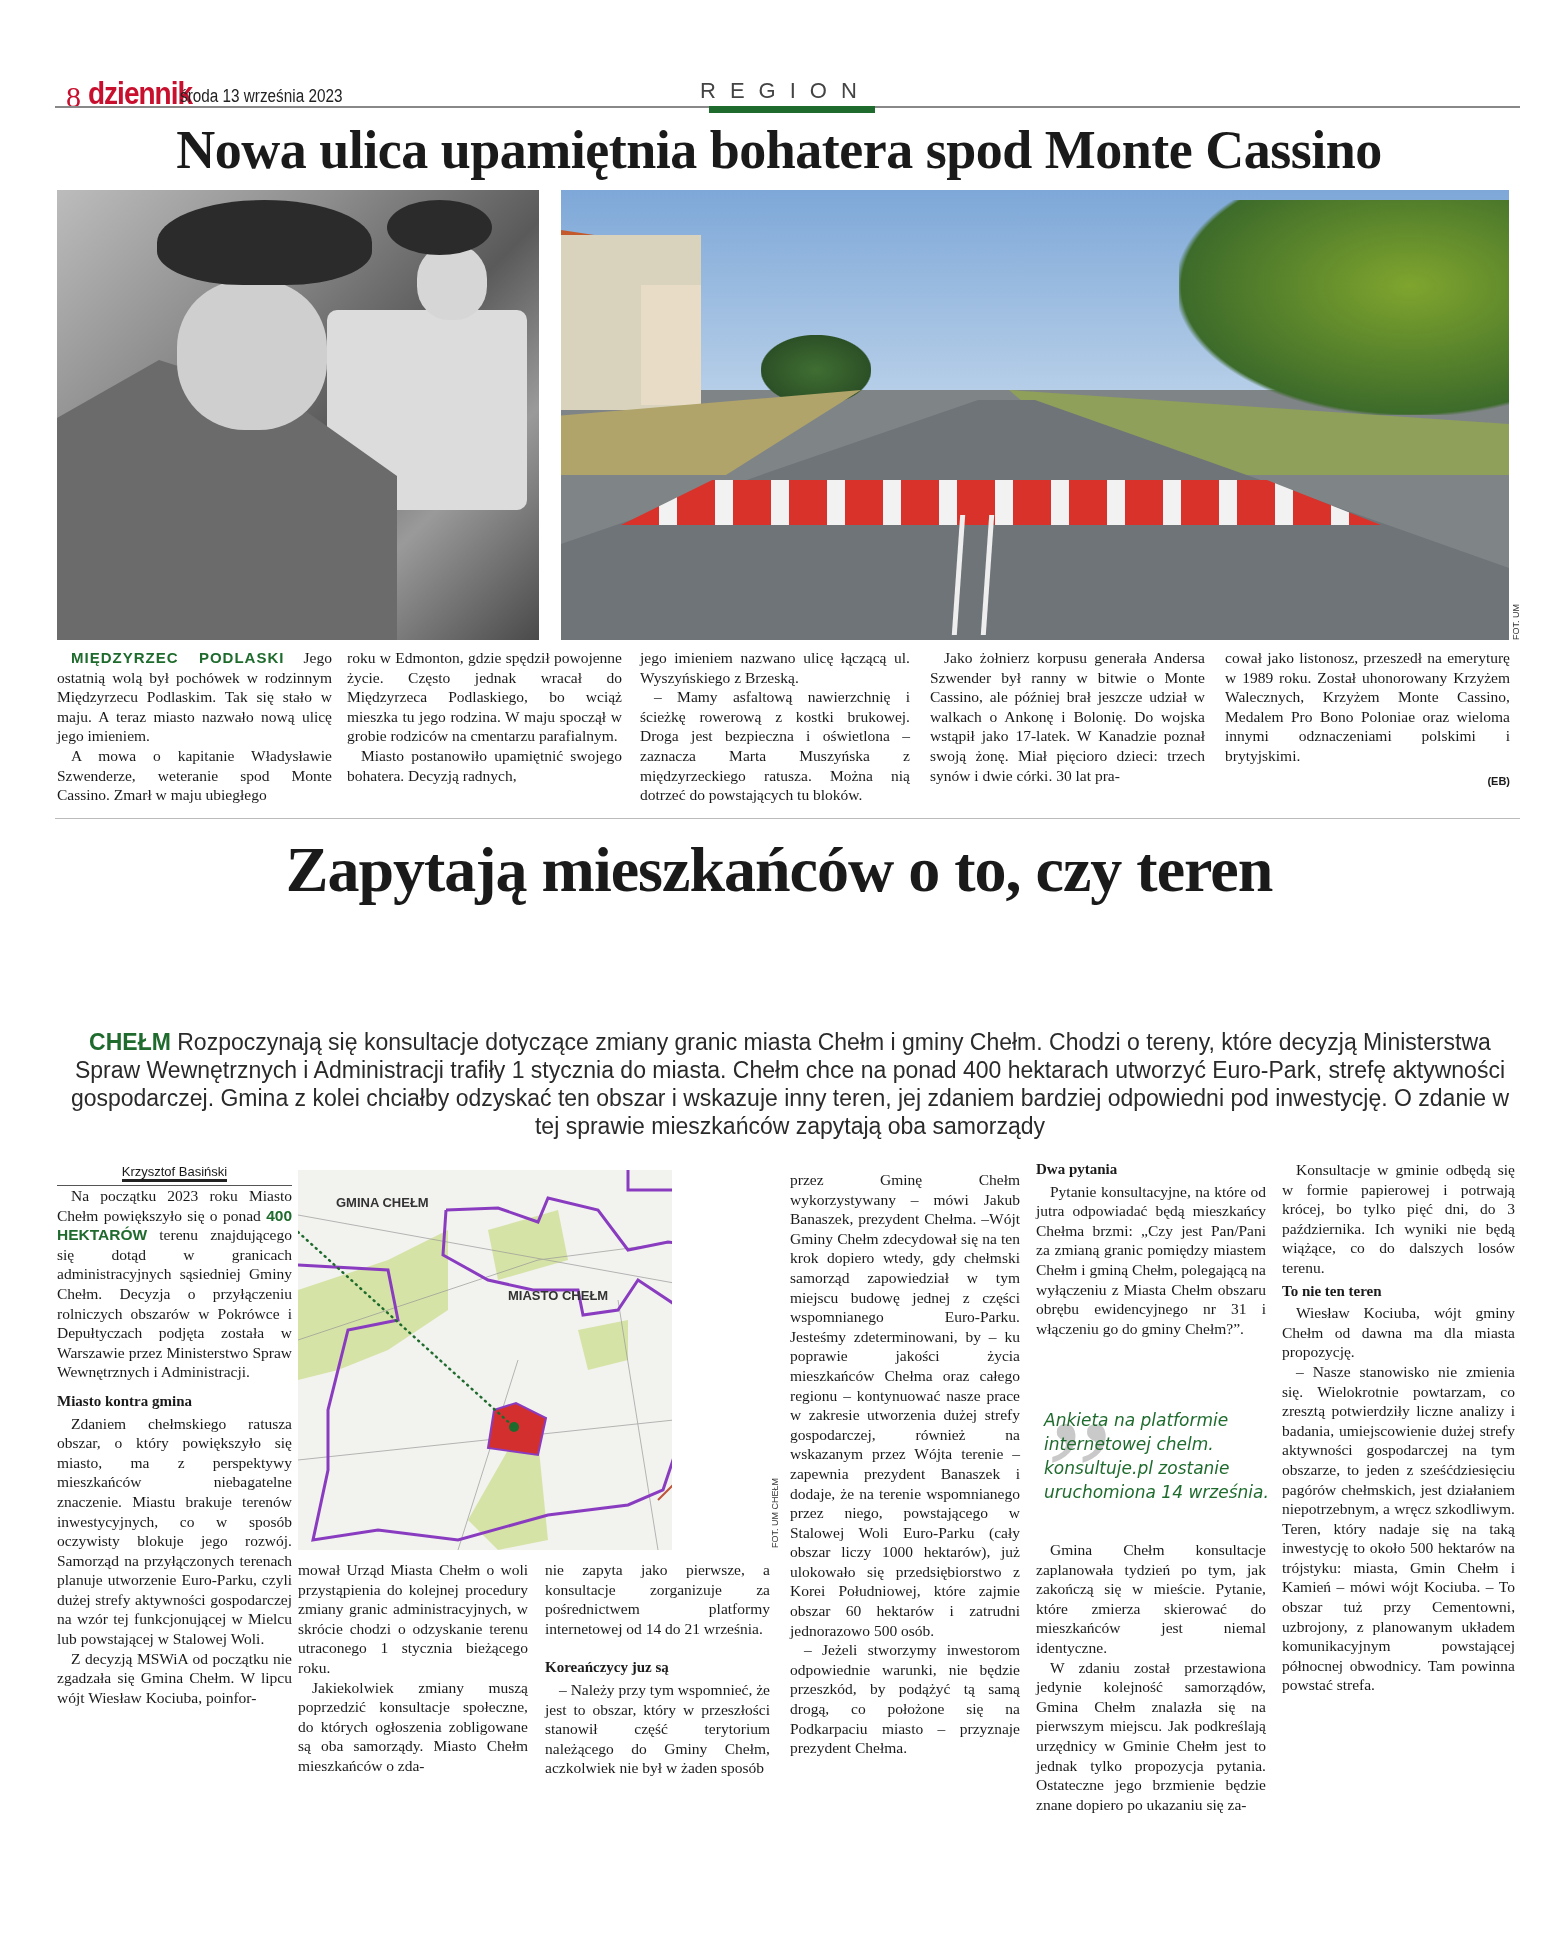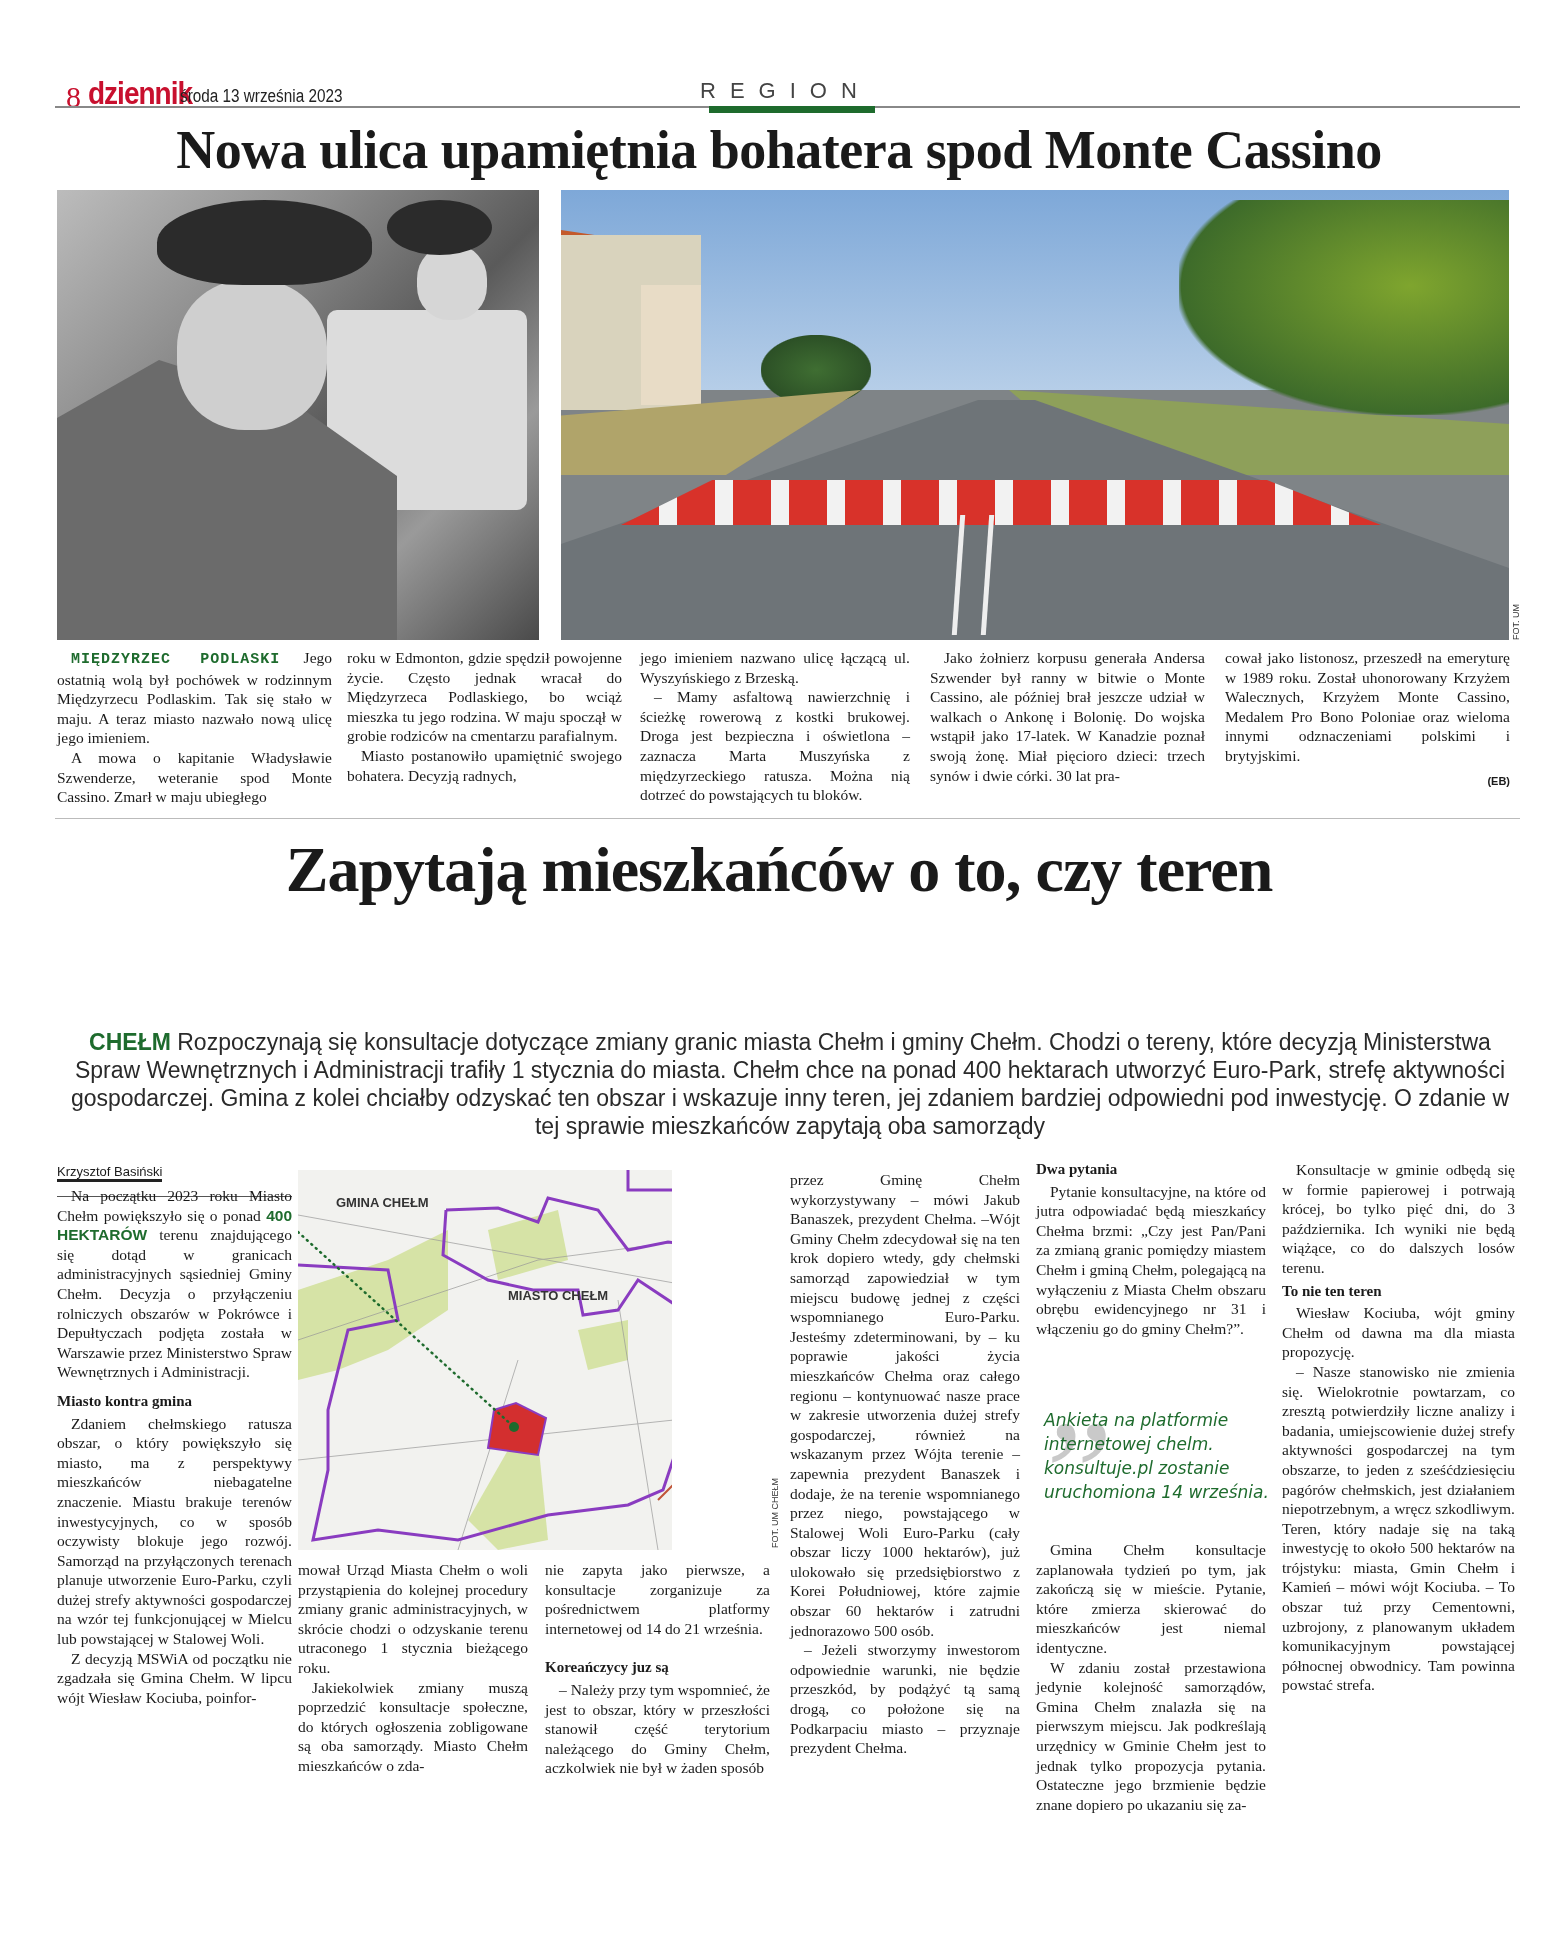--- a/index.html
+++ b/index.html
@@ -31,27 +31,27 @@
   .photo2 .grass-l{position:absolute;left:0;top:200px;width:300px;height:85px;background:#b0a46a;clip-path:polygon(0 30%,100% 0,55% 100%,0 100%);}
   .photo2 .grass-r{position:absolute;right:0;top:200px;width:500px;height:85px;background:#8ea05a;clip-path:polygon(0 0,100% 40%,100% 100%,20% 100%);}
   .photo2 .road{position:absolute;left:0;top:210px;width:100%;height:240px;background:#6e7478;clip-path:polygon(44% 0,50% 0,100% 70%,100% 100%,0 100%,0 60%);}
   .photo2 .cross{position:absolute;left:60px;top:290px;width:760px;height:45px;background:repeating-linear-gradient(90deg,#d8322a 0 38px,#f2f2f2 38px 56px);clip-path:polygon(12% 0,85% 0,100% 100%,0 100%);}
   .photo2 .line{position:absolute;left:395px;top:325px;width:24px;height:120px;border-left:5px solid #eee;border-right:5px solid #eee;transform:skewX(-4deg);}
   .credit{font-family:"Liberation Sans",sans-serif;font-size:9px;color:#333;transform:rotate(-90deg);transform-origin:left top;white-space:nowrap;}
   
   .col{position:absolute;font-size:15.5px;line-height:19.6px;text-align:justify;}
   .col p{margin:0;text-indent:14px;}
   .col p.noind{text-indent:0;}
-  .lead{color:#1e6b2d;font-family:Liberation Mono, monospace;font-weight:bold;letter-spacing:1px;font-size:15px;}
+  .lead{color:#1e6b2d;font-family:Liberation Sans, sans-serif;font-weight:bold;letter-spacing:1px;font-size:15px;}
   .sig{text-align:right;font-family:"Liberation Sans",sans-serif;font-weight:bold;font-size:11px;margin-top:6px;}
   .rule-mid{left:55px;top:818px;width:1465px;height:1px;background:#bbb;}
   h1.h1b{position:absolute;left:0;width:1558px;top:832px;margin:0;text-align:center;font-size:64px;font-weight:bold;font-family:"Liberation Serif",serif;line-height:76px;letter-spacing:-1px;}
   .deck{position:absolute;left:70px;width:1440px;top:1028px;text-align:center;font-family:"Liberation Sans",sans-serif;font-size:23px;line-height:28px;color:#2a2a2a;font-weight:300;}
   .deck .tag{color:#1e6b2d;font-weight:bold;margin-top:20px;}
-  .byline{position:absolute;left:57px;top:1164px;width:235px;font-family:"Liberation Sans",sans-serif;font-size:13px;border-bottom:1px solid #555;text-align:left;padding-bottom:17px;}
+  .byline{position:absolute;left:57px;top:1164px;width:235px;font-family:"Liberation Sans",sans-serif;font-size:13px;border-bottom:1px solid #555;text-align:center;padding-bottom:6px;}
   .byline span{border-bottom:3px solid #222;}
   .subhead{font-weight:bold;font-size:15px;margin:10px 0 2px;font-family:"Liberation Serif",serif;}
   .hl{color:#1e6b2d;font-family:"Liberation Sans",sans-serif;font-weight:bold;}
   
   .map{left:298px;top:1170px;width:374px;height:380px;background:#f2f2ef;overflow:hidden;}
   .map svg{position:absolute;left:0;top:0;}
   .map .lbl{position:absolute;font-family:"Liberation Sans",sans-serif;font-weight:bold;font-size:13px;color:#333;}
   
   .quote{position:absolute;left:1036px;top:1408px;width:235px;font-family:"DejaVu Sans",sans-serif;font-style:italic;color:#1e6b2d;font-size:17px;line-height:24px;}
   .quote .mark{position:absolute;left:-6px;top:-10px;font-size:150px;line-height:1;color:#c9c9c9;font-style:italic;font-family:"Liberation Serif",serif;z-index:0;}

